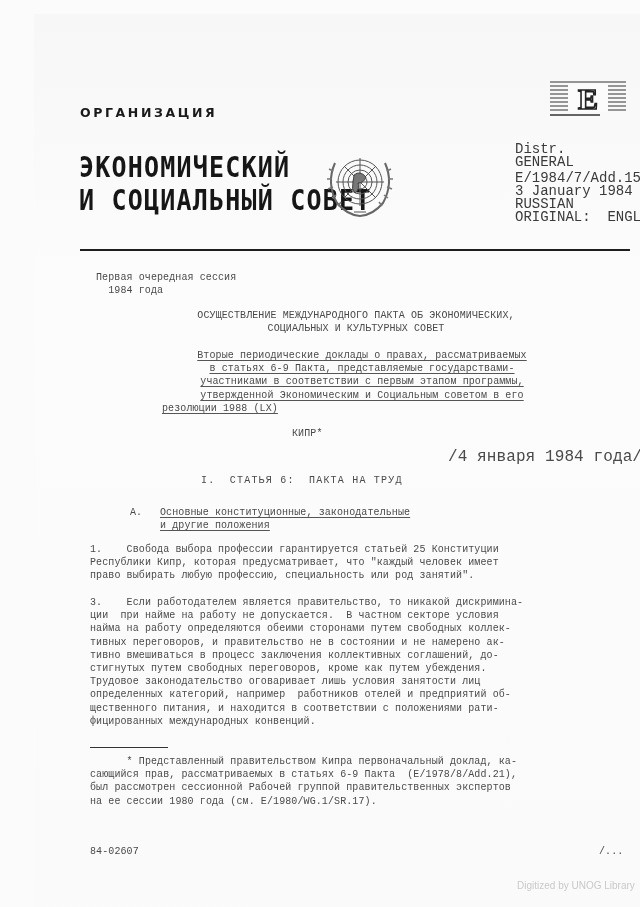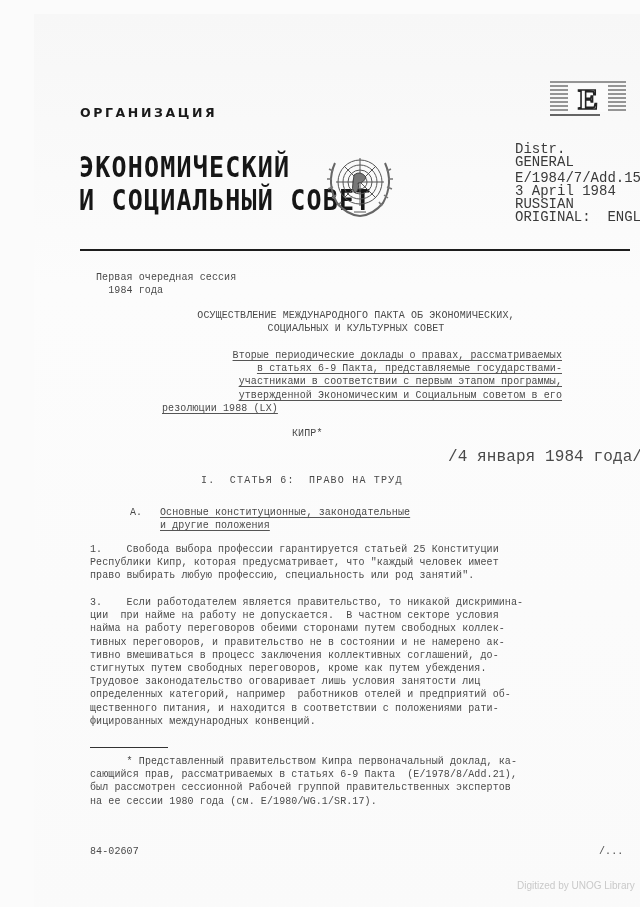--- a/index.html
+++ b/index.html
@@ -99,21 +99,21 @@
     }
     .u {
       text-decoration: underline;
       text-underline-offset: 2px;
       text-decoration-color: #555;
     }
 
     .session { left: 62px; top: 257px; }
     .topic { left: 107px; top: 295px; text-align: center; width: 430px; }
     .report { left: 128px; top: 335px; width: 400px; }
-    .report .ln { display: block; text-align: right; }
+    .report .ln { display: block; text-align: center; }
     .report .ln.center { text-align: left; }
     .country { left: 258px; top: 413px; }
     .date { left: 414px; top: 437px; font-size: 16px; }
     .part { left: 167px; top: 460px; letter-spacing: 1.2px; }
     .section-letter { left: 96px; top: 492px; }
     .section-title { left: 126px; top: 492px; }
 
     .para { left: 56px; width: 540px; }
     .para.p1 { top: 529px; }
     .para.p2 { top: 582px; }
@@ -179,51 +179,51 @@
       <line x1="0" y1="33" x2="76" y2="33"></line>
       <line x1="0" y1="38" x2="50" y2="38" stroke-width="1.5"></line>
     </g>
     <rect x="18" y="7" width="40" height="28" fill="#fbfbfb"></rect>
     <text x="38" y="32" text-anchor="middle" font-family="Liberation Serif, serif" font-weight="bold" font-size="30" fill="#fbfbfb" stroke="#222" stroke-width="1.6">E</text>
   </svg>
 
   <div class="meta m1"><span>Distr.</span>
 <span>GENERAL</span></div>
   <div class="meta m2"><span>E/1984/7/Add.15</span>
-<span>3 April 1984</span>
+<span>3 January 1984</span>
 <span>RUSSIAN</span>
 <span>ORIGINAL:  ENGLISH</span></div>
 
   <div class="rule"></div>
 
   <div class="tw session"><span>Первая очередная сессия</span>
 <span>  1984 года</span></div>
 
   <div class="tw topic"><span>ОСУЩЕСТВЛЕНИЕ МЕЖДУНАРОДНОГО ПАКТА ОБ ЭКОНОМИЧЕСКИХ,</span>
 <span>СОЦИАЛЬНЫХ И КУЛЬТУРНЫХ СОВЕТ</span></div>
 
   <div class="tw report"><span class="ln u">Вторые периодические доклады о правах, рассматриваемых</span><span class="ln u">в статьях 6-9 Пакта, представляемые государствами-</span><span class="ln u">участниками в соответствии с первым этапом программы,</span><span class="ln u">утвержденной Экономическим и Социальным советом в его</span><span class="ln center"><span class="u">резолюции 1988 (LX)</span></span></div>
 
   <div class="tw country">КИПР*</div>
 
   <div class="tw date">/4 января 1984 года/</div>
 
-  <div class="tw part">I.  СТАТЬЯ 6:  ПРАВО НА ТРУД</div>
+  <div class="tw part">I.  СТАТЬЯ 6:  ПАКТА НА ТРУД</div>
 
   <div class="tw section-letter">A.</div>
   <div class="tw section-title"><span class="u">Основные конституционные, законодательные</span>
 <span class="u">и другие положения</span></div>
 
   <div class="tw para p1"><span>1.    Свобода выбора профессии гарантируется статьей 25 Конституции</span>
 <span>Республики Кипр, которая предусматривает, что "каждый человек имеет</span>
 <span>право выбирать любую профессию, специальность или род занятий".</span></div>
 
   <div class="tw para p2"><span>3.    Если работодателем является правительство, то никакой дискримина-</span>
 <span>ции  при найме на работу не допускается.  В частном секторе условия</span>
-<span>найма на работу переговоров обеими сторонами путем свободных коллек-</span>
+<span>найма на работу определяются обеими сторонами путем свободных коллек-</span>
 <span>тивных переговоров, и правительство не в состоянии и не намерено ак-</span>
 <span>тивно вмешиваться в процесс заключения коллективных соглашений, до-</span>
 <span>стигнутых путем свободных переговоров, кроме как путем убеждения.</span>
 <span>Трудовое законодательство оговаривает лишь условия занятости лиц</span>
 <span>определенных категорий, например  работников отелей и предприятий об-</span>
 <span>щественного питания, и находится в соответствии с положениями рати-</span>
 <span>фицированных международных конвенций.</span></div>
 
   <div class="fn-rule"></div>
   <div class="tw footnote"><span>      * Представленный правительством Кипра первоначальный доклад, ка-</span>

